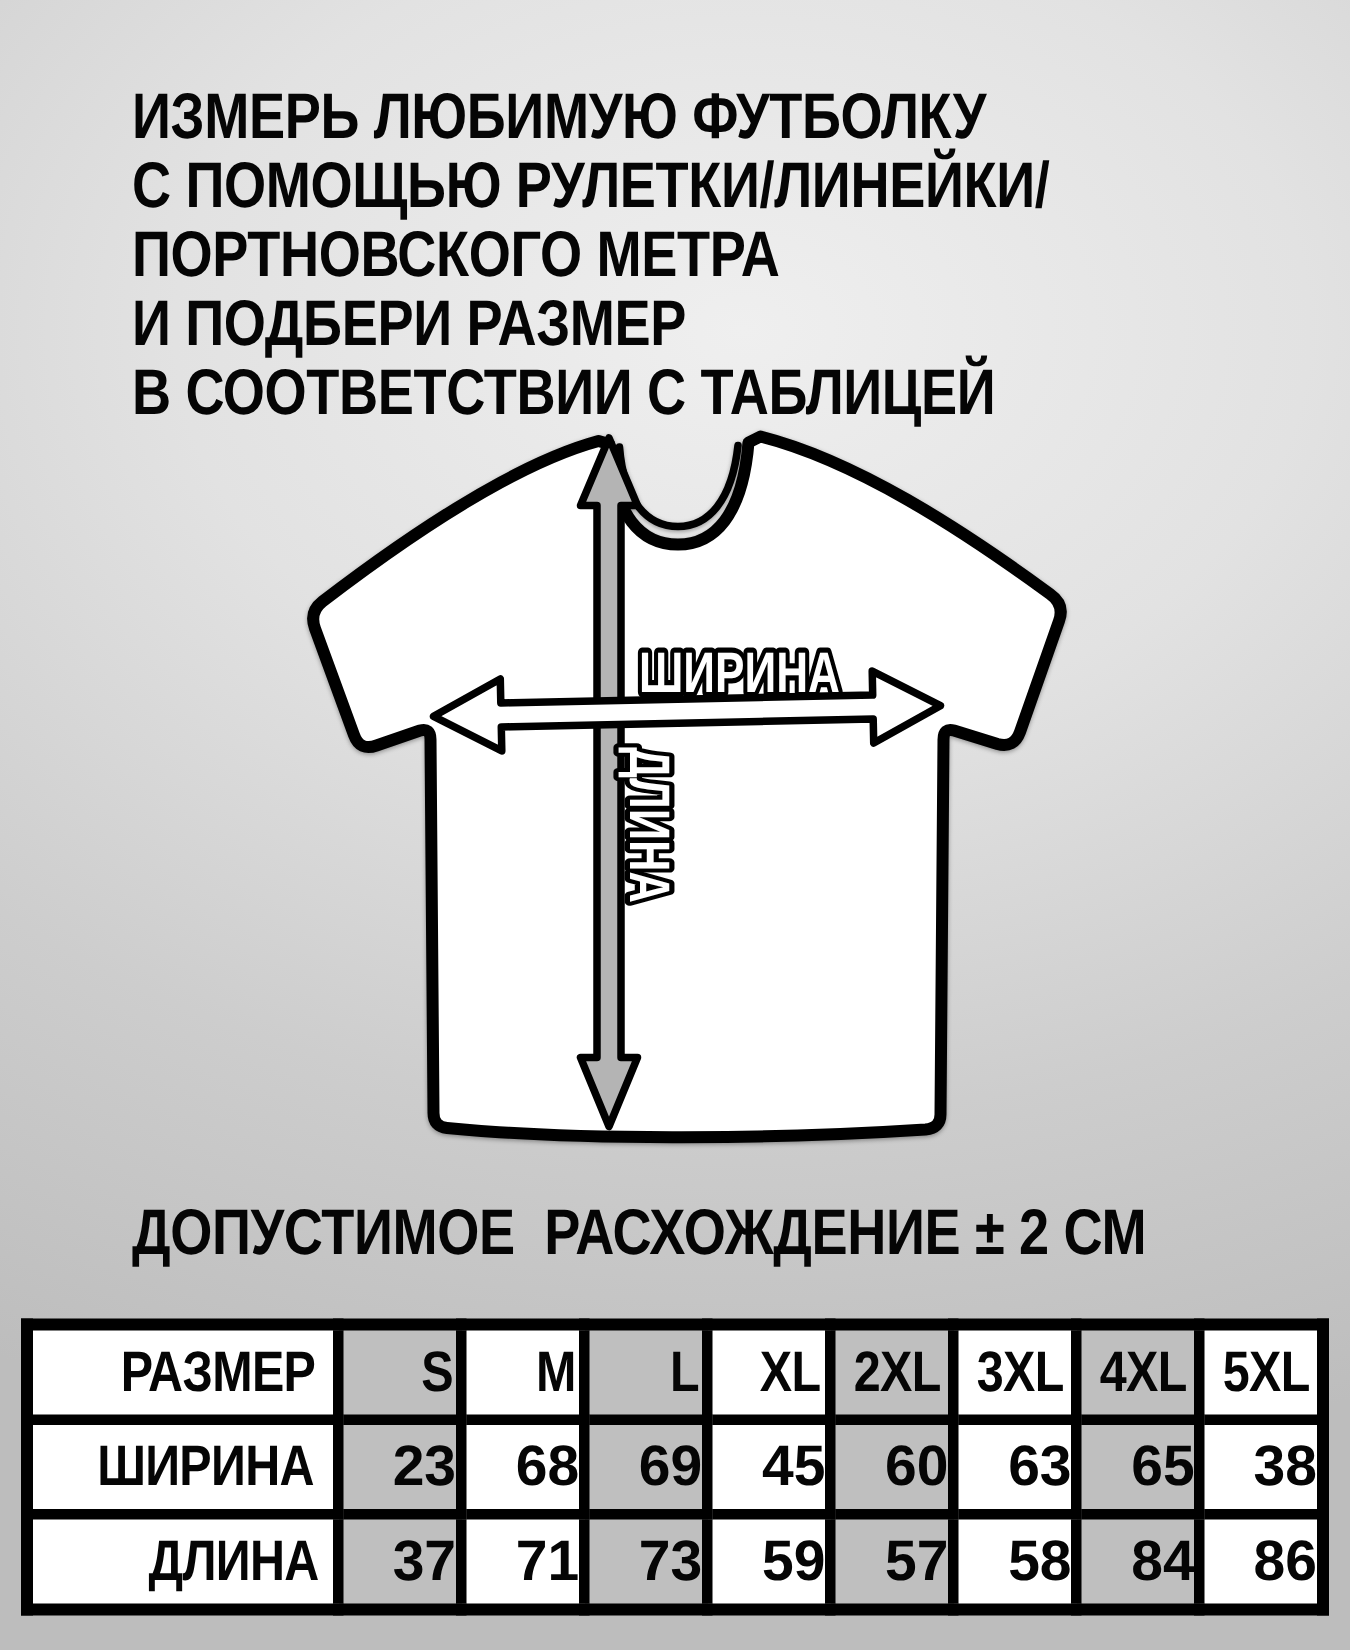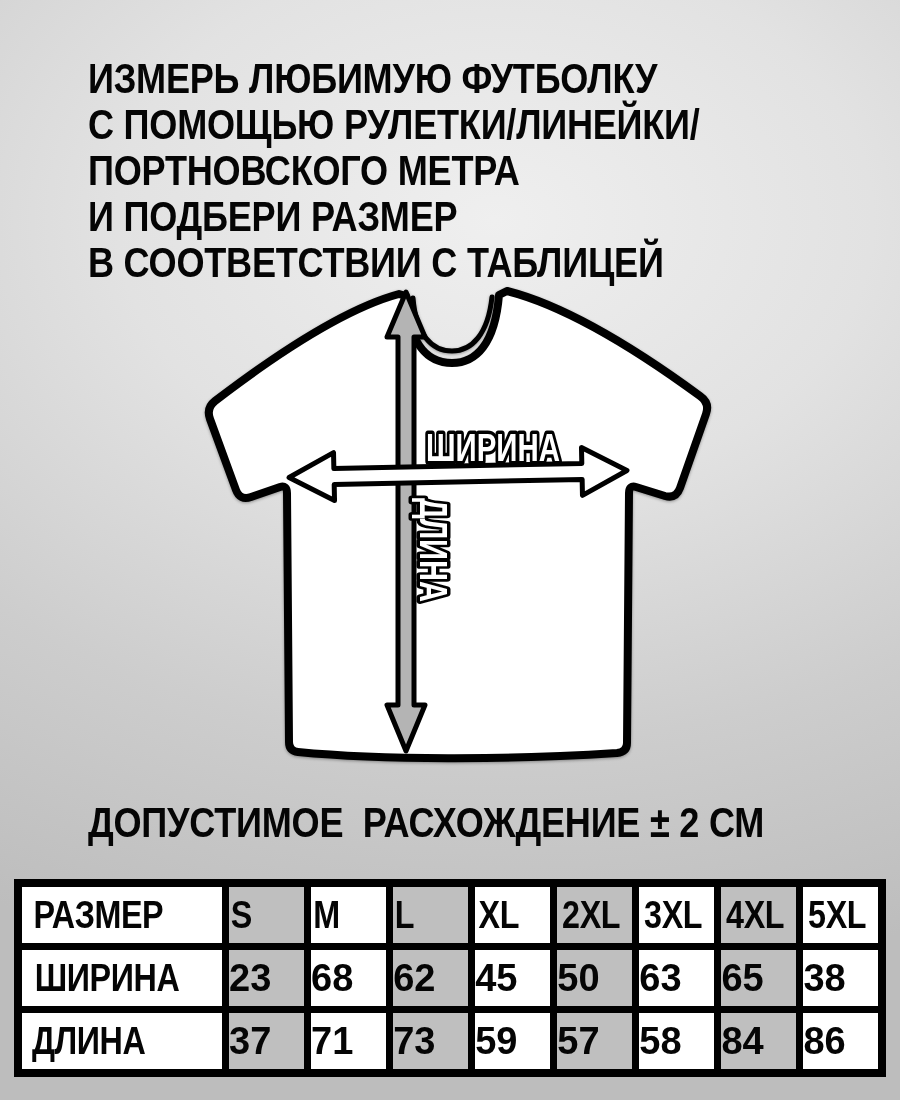--- a/index.html
+++ b/index.html
@@ -20,21 +20,21 @@
     transform:scaleX(0.84); transform-origin:0 50%; letter-spacing:-0.3px;
   }
   .diagram { position:absolute; left:0; top:0; width:900px; height:1100px; pointer-events:none; }
   .shirt-group { filter:drop-shadow(0 1px 1.5px rgba(0,0,0,0.35)); }
   table.sizes {
     position:absolute; left:14px; top:879px; width:872px;
     border-collapse:collapse; table-layout:fixed; border:8px solid #000;
   }
   .sizes td {
     border:7px solid #000; height:56px; padding:0;
-    text-align:left; vertical-align:middle;
+    text-align:right; vertical-align:middle;
     font-weight:700; font-size:38px; line-height:1; background:#ffffff;
   }
   .sizes td:nth-child(even) { background:#bfbfbf; }
   .sizes td.c0 { width:200px; }
   .cond { display:inline-block; transform:scaleX(0.85); letter-spacing:-0.5px; white-space:nowrap; }
 </style>
 </head>
 <body>
 
 <div class="page">
@@ -98,23 +98,23 @@
         <td><span class="cond">XL</span></td>
         <td><span class="cond">2XL</span></td>
         <td><span class="cond">3XL</span></td>
         <td><span class="cond">4XL</span></td>
         <td><span class="cond">5XL</span></td>
       </tr>
       <tr>
         <td class="c0"><span class="cond">ШИРИНА</span></td>
         <td><span>23</span></td>
         <td><span>68</span></td>
-        <td><span>62</span></td>
+        <td><span>69</span></td>
         <td><span>45</span></td>
-        <td><span>50</span></td>
+        <td><span>60</span></td>
         <td><span>63</span></td>
         <td><span>65</span></td>
         <td><span>38</span></td>
       </tr>
       <tr>
         <td class="c0"><span class="cond">ДЛИНА</span></td>
         <td><span>37</span></td>
         <td><span>71</span></td>
         <td><span>73</span></td>
         <td><span>59</span></td>

